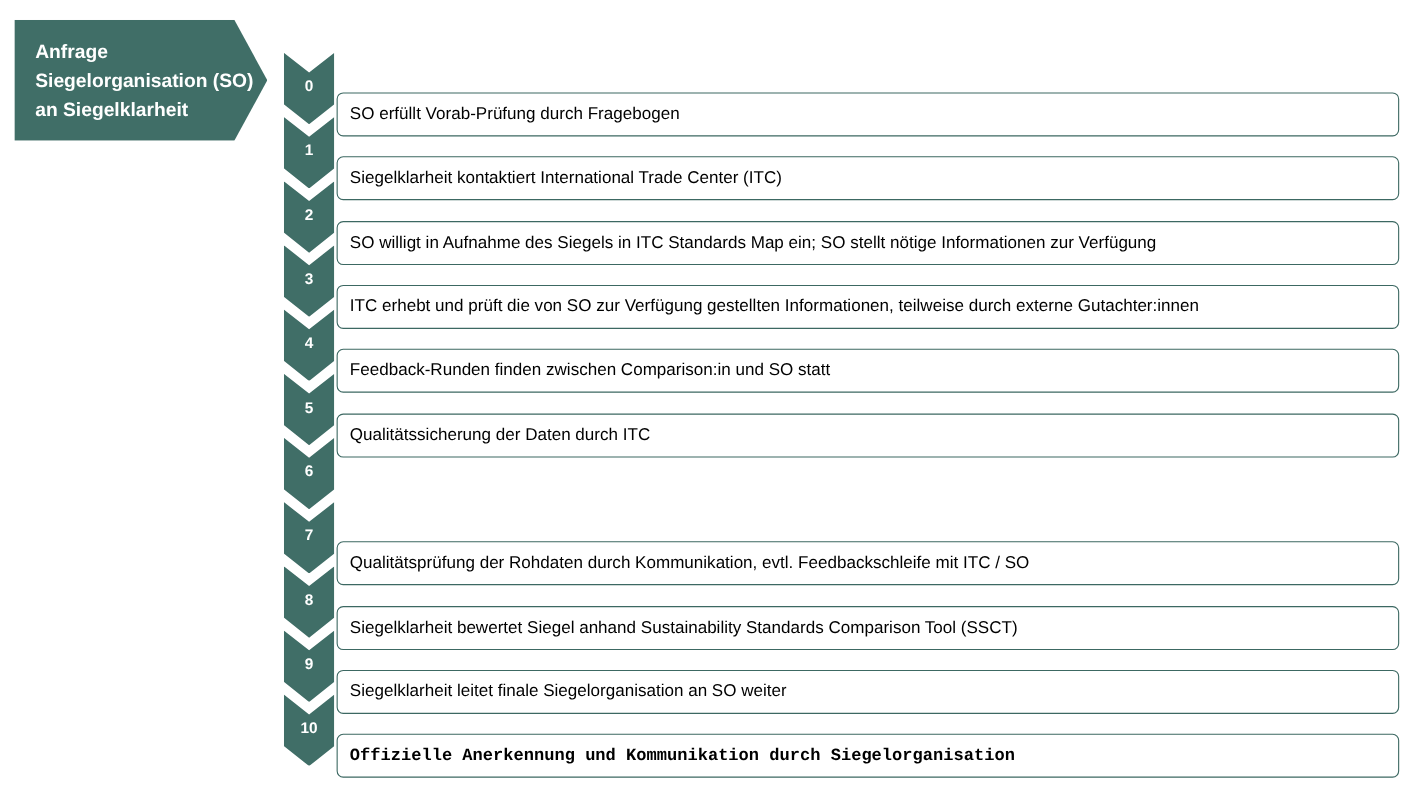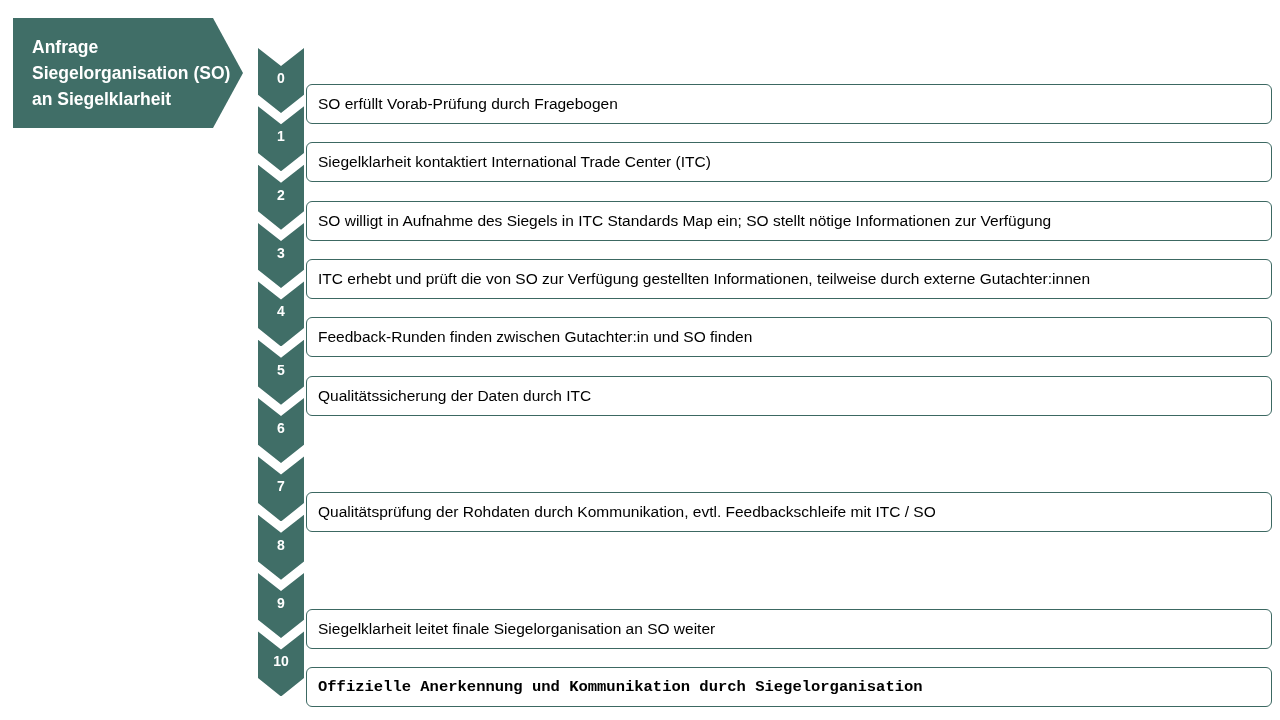--- a/index.html
+++ b/index.html
@@ -107,21 +107,21 @@
     <div class="box">
       <span class="label">ITC erhebt und prüft die von SO zur Verfügung gestellten Informationen, teilweise durch externe Gutachter:innen</span>
     </div>
   </div>
 
   <div class="step">
     <div class="chevron">
       <span class="num">4</span>
     </div>
     <div class="box">
-      <span class="label">Feedback-Runden finden zwischen Gutachter:in und SO finden</span>
+      <span class="label">Feedback-Runden finden zwischen Comparison:in und SO statt</span>
     </div>
   </div>
 
   <div class="step">
     <div class="chevron">
       <span class="num">5</span>
     </div>
     <div class="box">
       <span class="label">Qualitätssicherung der Daten durch ITC</span>
     </div>
@@ -139,20 +139,23 @@
     </div>
     <div class="box">
       <span class="label">Qualitätsprüfung der Rohdaten durch Kommunikation, evtl. Feedbackschleife mit ITC / SO</span>
     </div>
   </div>
 
   <div class="step">
     <div class="chevron">
       <span class="num">8</span>
     </div>
+    <div class="box">
+      <span class="label">Siegelklarheit bewertet Siegel anhand Sustainability Standards Comparison Tool (SSCT)</span>
+    </div>
   </div>
 
   <div class="step">
     <div class="chevron">
       <span class="num">9</span>
     </div>
     <div class="box">
       <span class="label">Siegelklarheit leitet finale Siegelorganisation an SO weiter</span>
     </div>
   </div>

